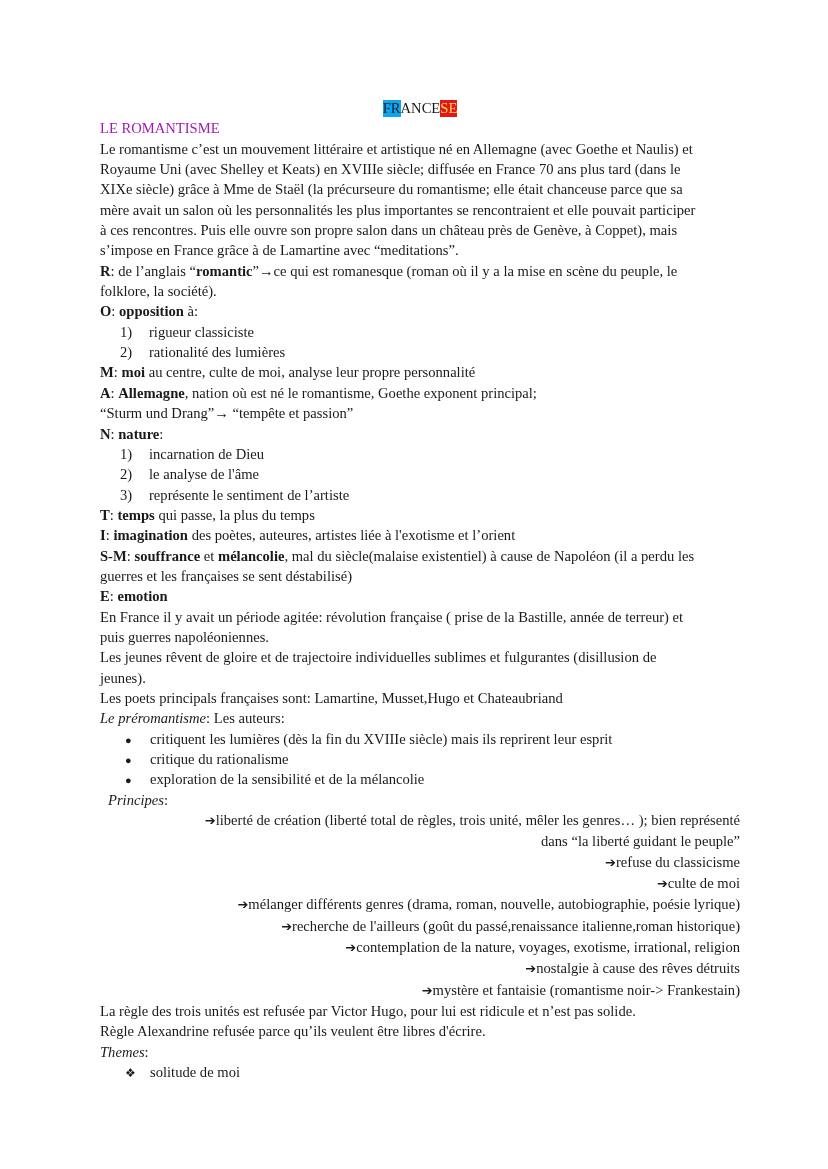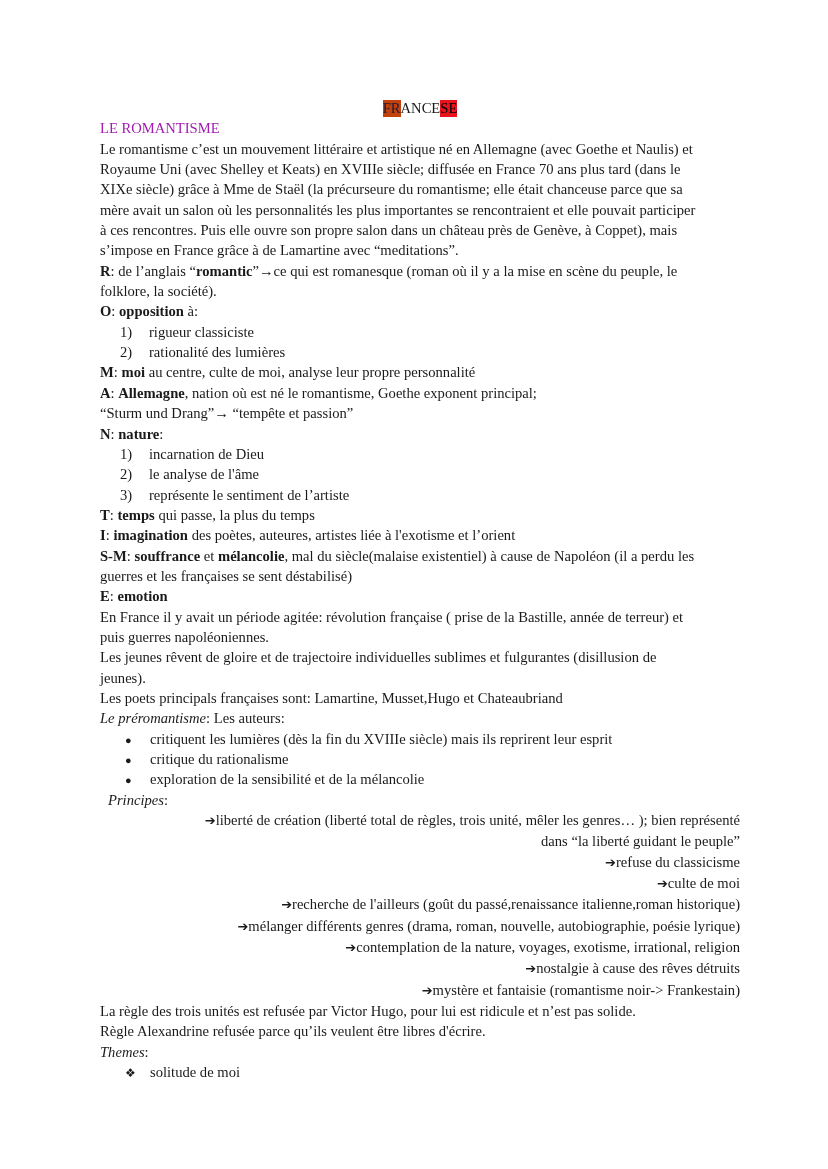--- a/index.html
+++ b/index.html
@@ -27,22 +27,22 @@
       height: 20.35px;
       white-space: nowrap;
     }
     .header {
       text-align: center;
       line-height: 20.35px;
       height: 20.35px;
       padding-left: 0;
     }
     .header span { display: inline-block; line-height: 17px; }
-    .hl-blue { background: #c2410c; color: #1a1a3a; }
-    .hl-red { background: #e8141c; color: #000000; }
+    .hl-blue { background: #0ea5e9; color: #1a1a3a; }
+    .hl-red { background: #e8141c; color: #fde047; }
     .title-red { color: #a21caf; }
     b { font-weight: bold; }
     i { font-style: italic; }
     .num-item {
       padding-left: 20px;
       line-height: 20.35px;
       height: 20.35px;
       white-space: nowrap;
     }
     .num-item .marker {
@@ -160,22 +160,22 @@
     <div class="bullet-item"><span class="marker">●</span><span>critiquent les lumières (dès la fin du XVIIIe siècle) mais ils reprirent leur esprit</span></div>
     <div class="bullet-item"><span class="marker">●</span><span>critique du rationalisme</span></div>
     <div class="bullet-item"><span class="marker">●</span><span>exploration de la sensibilité et de la mélancolie</span></div>
   </div>
 
   <div>
     <div class="line indent-label"><i>Principes</i><span>:</span></div>
     <div class="arrow-item"><span class="marker">➔</span><span>liberté de création (liberté total de règles, trois unité, mêler les genres… ); bien représenté</span><span class="cont">dans “la liberté guidant le peuple”</span></div>
     <div class="arrow-item"><span class="marker">➔</span><span>refuse du classicisme</span></div>
     <div class="arrow-item"><span class="marker">➔</span><span>culte de moi</span></div>
+    <div class="arrow-item"><span class="marker">➔</span><span>mélanger différents genres (drama, roman, nouvelle, autobiographie, poésie lyrique)</span></div>
     <div class="arrow-item"><span class="marker">➔</span><span>recherche de l'ailleurs (goût du passé,renaissance italienne,roman historique)</span></div>
-    <div class="arrow-item"><span class="marker">➔</span><span>mélanger différents genres (drama, roman, nouvelle, autobiographie, poésie lyrique)</span></div>
     <div class="arrow-item"><span class="marker">➔</span><span>contemplation de la nature, voyages, exotisme, irrational, religion</span></div>
     <div class="arrow-item"><span class="marker">➔</span><span>nostalgie à cause des rêves détruits</span></div>
     <div class="arrow-item"><span class="marker">➔</span><span>mystère et fantaisie (romantisme noir-&gt; Frankestain)</span></div>
   </div>
 
   <div>
     <div class="line">La règle des trois unités est refusée par Victor Hugo, pour lui est ridicule et n’est pas solide.</div>
     <div class="line">Règle Alexandrine refusée parce qu’ils veulent être libres d'écrire.</div>
   </div>
 

